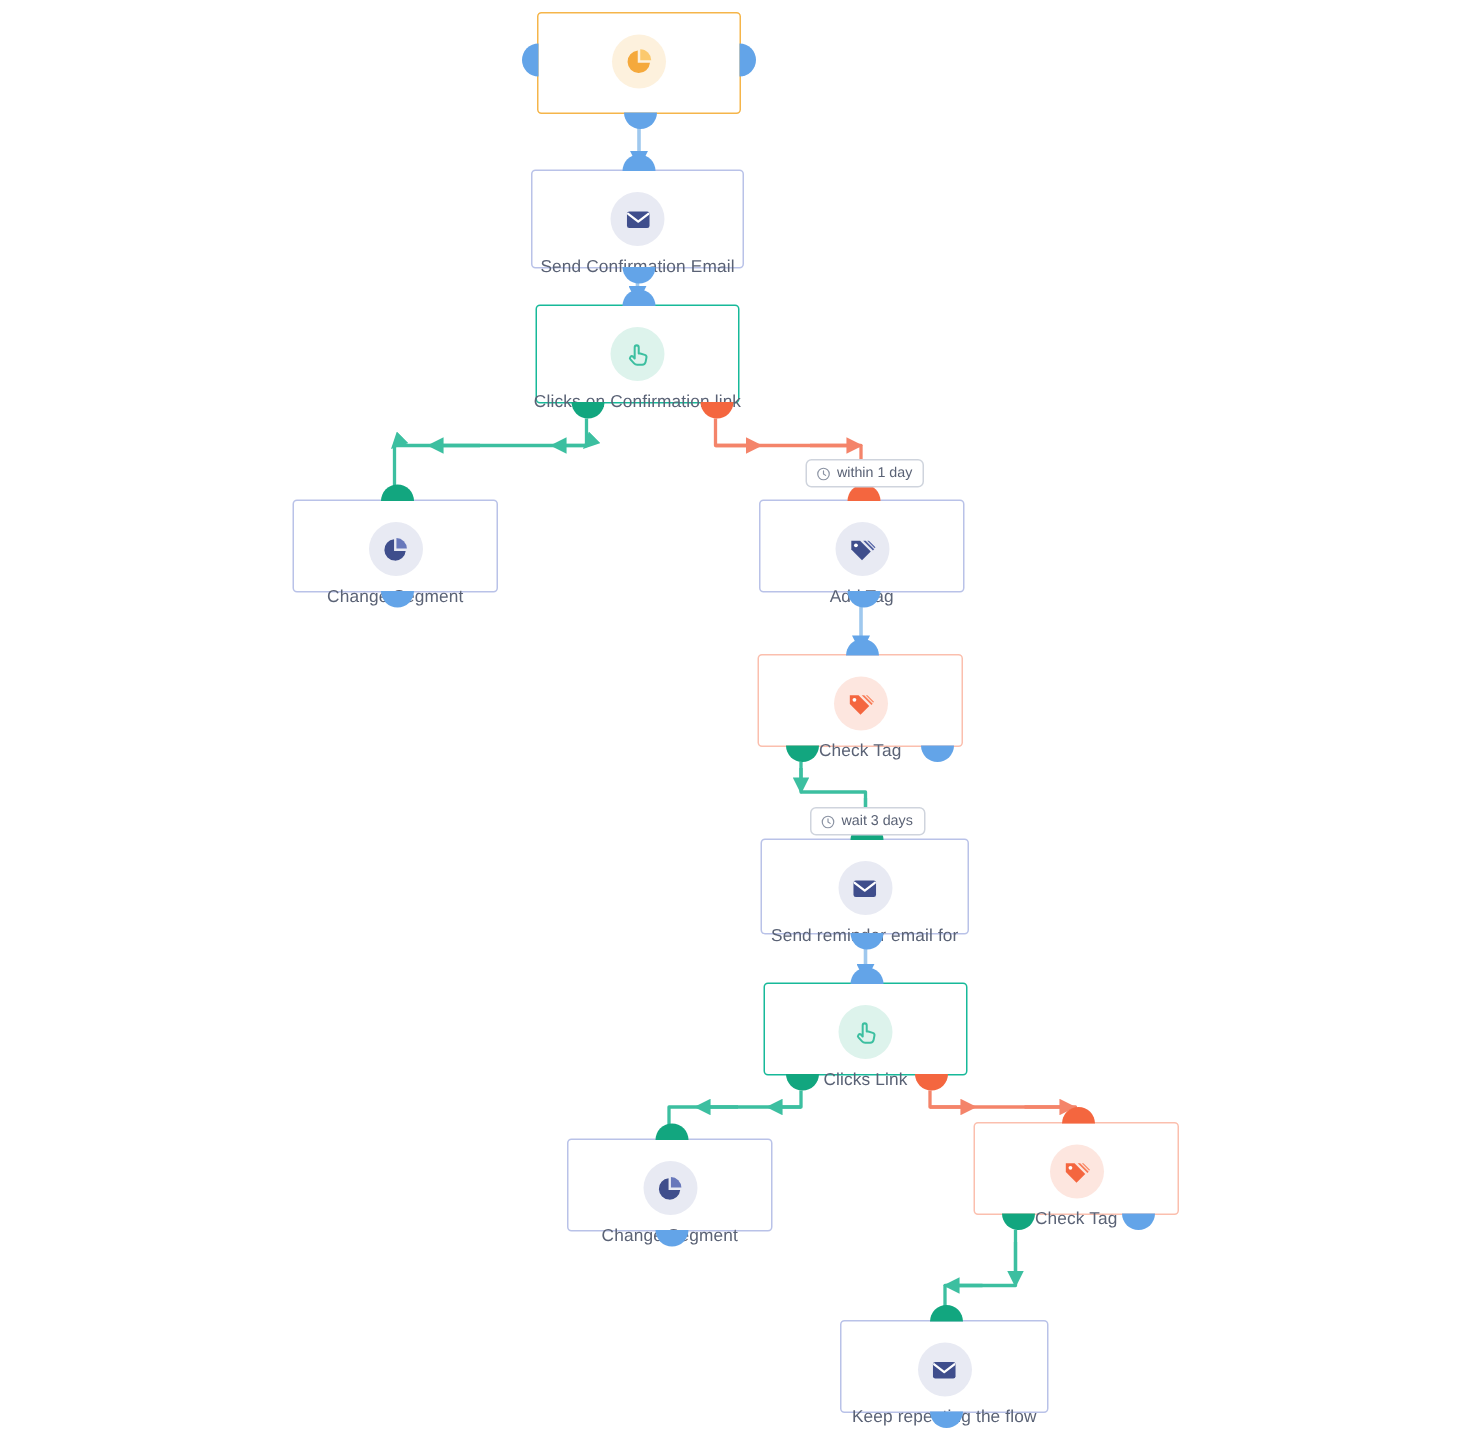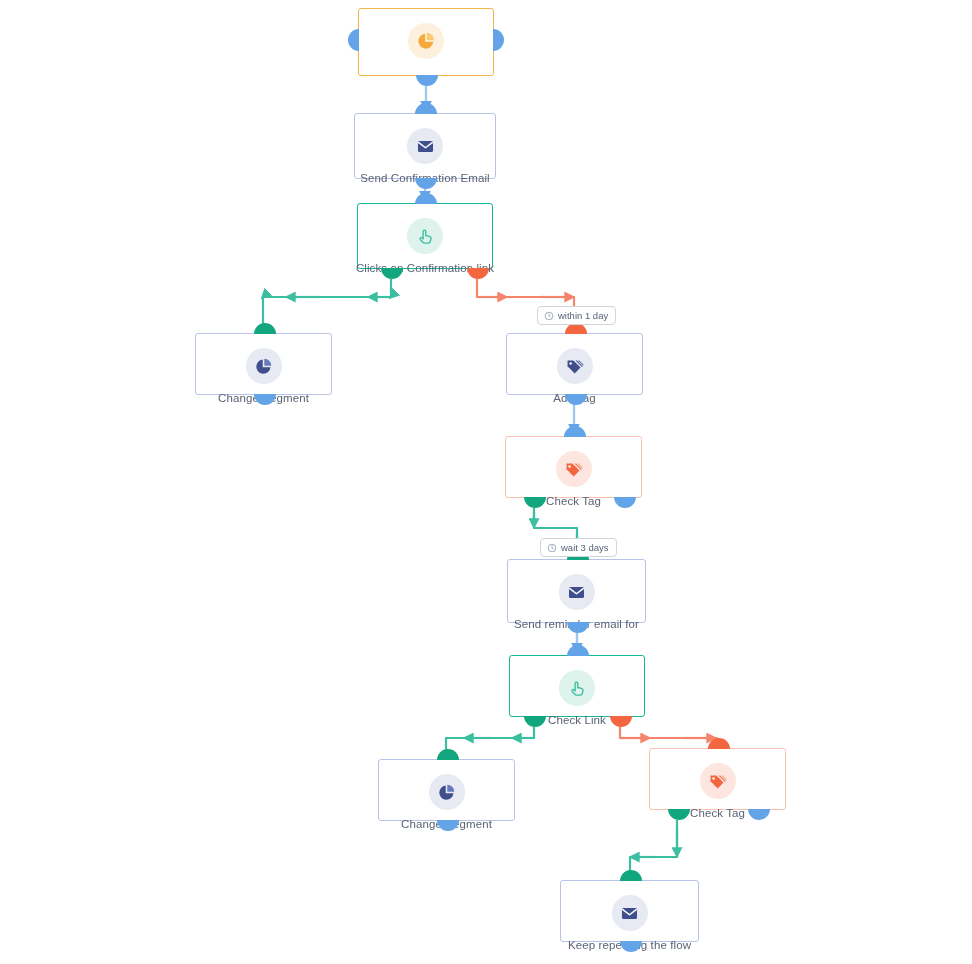--- a/index.html
+++ b/index.html
@@ -297,21 +297,21 @@
   <div class="node accent-teal" style="left:509px; top:655px; width:136px; height:62px;">
     <span class="handle top h-blue" style="left:57px;"></span>
     <span class="handle bottom h-green" style="left:14px;"></span>
     <span class="handle bottom h-red" style="left:100px;"></span>
     <span class="node-icon-wrap icon-bg-teal">
       <svg width="19" height="19" viewBox="0 0 24 24">
         <path d="M9 10.5 V5.8 a1.7 1.7 0 0 1 3.4 0 V11 h1.3 l3.8 1.1 a2 2 0 0 1 1.4 2.3 l-0.7 3.6
                  a3 3 0 0 1 -2.9 2.4 H11 a3.4 3.4 0 0 1 -2.5 -1.1 l-3.1 -3.4 a1.6 1.6 0 0 1 2.2 -2.3 L9 15.2 Z" fill="none" stroke="#3cbfa0" stroke-width="1.7" stroke-linejoin="round" stroke-linecap="round"></path>
       </svg>
     </span>
-    <span class="node-label">Check Link</span>
+    <span class="node-label">Clicks Link</span>
   </div>
 
   <div class="node accent-indigo" style="left:378px; top:759px; width:137px; height:62px;">
     <span class="handle top h-green" style="left:58px;"></span>
     <span class="handle bottom h-blue" style="left:58px;"></span>
     <span class="node-icon-wrap icon-bg-indigo">
       <svg width="19" height="19" viewBox="0 0 24 24">
         <path d="M11 3.2 A9 9 0 1 0 20.8 13 L11 13 Z" fill="#3f4e8c"></path>
         <path d="M13 2.2 L13 11 L21.8 11 A9 9 0 0 0 13 2.2 Z" fill="#6878bb"></path>
       </svg>

